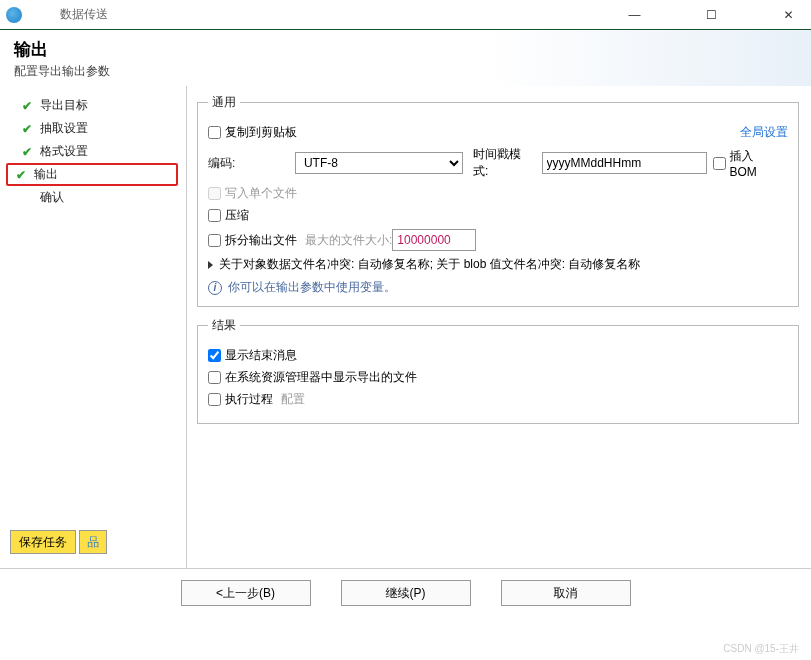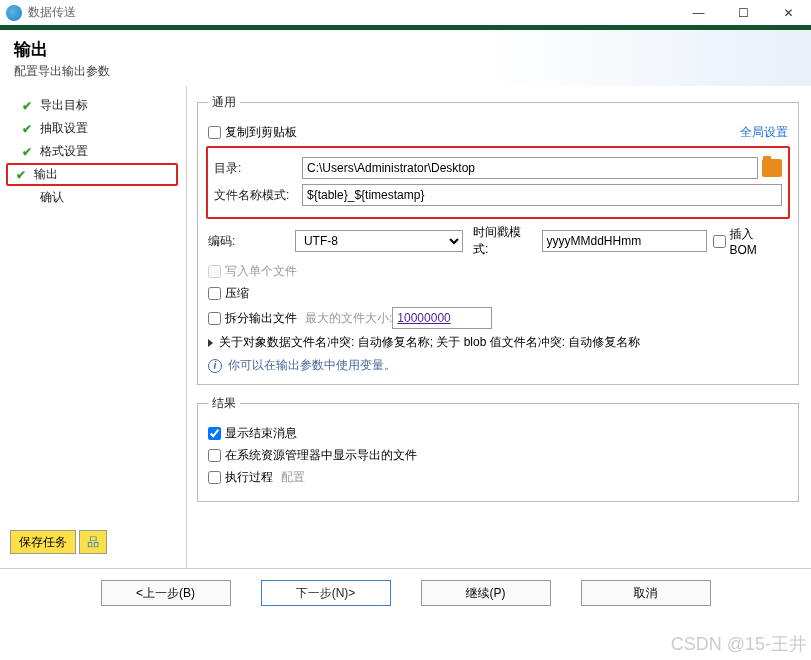--- a/index.html
+++ b/index.html
@@ -1,17 +1,17 @@
 <!DOCTYPE html>
 <html><head>
 <meta charset="utf-8">
 <style>
 * { box-sizing: border-box; margin: 0; padding: 0; font-family: "Microsoft YaHei", "Segoe UI", sans-serif; font-size: 12px; }
 body { background: #fff; width: 811px; height: 660px; overflow: hidden; position: relative; }
-.titlebar { height: 30px; display: flex; align-items: center; border-bottom: 5px solid #14532d; }
+.titlebar { height: 30px; display: flex; align-items: center; border-bottom: 1px solid #14532d; gap: 32px; }
 .titlebar .appicon { width: 16px; height: 16px; margin: 0 6px; background: radial-gradient(circle at 40% 40%, #5fb4e8 0%, #1a82c8 100%); border-radius: 50%; position: relative; }
 .titlebar .title { color: #666; flex: 1; }
 .winbtn { width: 45px; height: 30px; display: flex; align-items: center; justify-content: center; color: #333; }
 .header { padding: 8px 14px 6px; background: linear-gradient(to right,#fff 60%,#e8f0f8); }
 .header h1 { font-size: 17px; font-weight: bold; }
 .header p { color: #444; margin-top: 2px; }
 .content { display: flex; height: 482px; }
 .sidebar { width: 186px; padding-top: 8px; }
 .step { display: flex; align-items: center; padding: 3px 0 3px 20px; color: #222; }
 .step .ck { width: 14px; height: 14px; margin-right: 6px; display: flex; align-items: center; justify-content: center; }
@@ -37,21 +37,21 @@
 .tri { display:inline-block; width:0; height:0; border-top:4px solid transparent; border-bottom:4px solid transparent; border-left:5px solid #333; margin-right:6px; }
 .disabled { color: #999; }
 .bottom-left { position: absolute; left: 10px; top: 530px; }
 .btn { border: 1px solid #999; background: #fde047; height: 26px; padding: 0 12px; display: inline-flex; align-items: center; justify-content: center; cursor: default; }
 .btn.small { height: 24px; padding: 0 8px; }
 .btn.icon { width: 28px; padding: 0; }
 .hr { border-top: 1px solid #ccc; position: absolute; left: 0; right: 0; top: 568px; }
 .wizard { position: absolute; left: 0; right: 0; top: 580px; display: flex; justify-content: center; gap: 30px; }
 .wbtn { width: 130px; height: 26px; border: 1px solid #999; background: #fafafa; display: flex; align-items: center; justify-content: center; }
 .wbtn.primary { border: 1px solid #3a7fc8; background: #fff; color: #222; }
-.watermark { position: absolute; right: 4px; bottom: 4px; color: #ccc; font-size: 18px; }
+.watermark { position: absolute; right: 12px; bottom: 4px; color: #ccc; font-size: 10px; }
 </style>
 </head>
 <body>
 
 <div class="titlebar">
   <div class="appicon"></div>
   <div class="title">数据传送</div>
   <div class="winbtn">—</div>
   <div class="winbtn">☐</div>
   <div class="winbtn">✕</div>
@@ -93,31 +93,20 @@
 
       <div class="row">
         <label class="chk">
             <input type="checkbox" style="">
             <span>复制到剪贴板</span>
           </label>
         <span style="flex:1"></span>
         <a href="#" class="link">全局设置</a>
       </div>
 
-      <div class="redbox">
-        <div class="row">
-          <label class="lab">目录:</label>
-          <input type="text" style="flex: 1 1 0%;" value="C:\Users\Administrator\Desktop">
-          <div class="folder"></div>
-        </div>
-        <div class="row">
-          <label class="lab">文件名称模式:</label>
-          <input type="text" style="flex: 1 1 0%;" value="${table}_${timestamp}">
-        </div>
-      </div>
 
       <div class="row">
         <label class="lab">编码:</label>
         <select style="width:170px"><option>UTF-8</option></select>
         <label style="margin:0 6px 0 10px">时间戳模式:</label>
         <input type="text" style="flex: 1 1 0%;" value="yyyyMMddHHmm">
         <label class="chk" style="margin-left:6px">
             <input type="checkbox" style="">
             <span>插入BOM</span>
           </label>
@@ -134,21 +123,21 @@
             <input type="checkbox" style="">
             <span>压缩</span>
           </label>
         </div>
       <div class="row">
         <label class="chk">
             <input type="checkbox" style="">
             <span>拆分输出文件</span>
           </label>
         <span class="disabled" style="margin:0 0">最大的文件大小:</span>
-        <input type="text" style="width: 100px; color: #4c1d95; text-decoration: underline;" disabled="" value="10000000">
+        <input type="text" style="width: 84px; color: #be185d;" disabled="" value="10000000">
       </div>
       <div class="row">
         <span class="tri"></span>
         <span>关于对象数据文件名冲突: 自动修复名称; 关于 blob 值文件名冲突: 自动修复名称</span>
       </div>
       <div class="info">
         <span class="i-icon">i</span>
         <span>你可以在输出参数中使用变量。</span>
       </div>
     </fieldset>
@@ -182,18 +171,17 @@
   <span class="btn small">保存任务</span>
   <span class="btn small icon">
       <span style="color:#3a7fc8">品</span>
     </span>
 </div>
 
 <div class="hr"></div>
 
 <div class="wizard">
   <div class="wbtn">&lt;上一步(B)</div>
-  <div class="wbtn primary">下一步(N)&gt;</div>
   <div class="wbtn">继续(P)</div>
   <div class="wbtn">取消</div>
 </div>
 
 <div class="watermark">CSDN @15-王井</div>
 
 </body></html>

